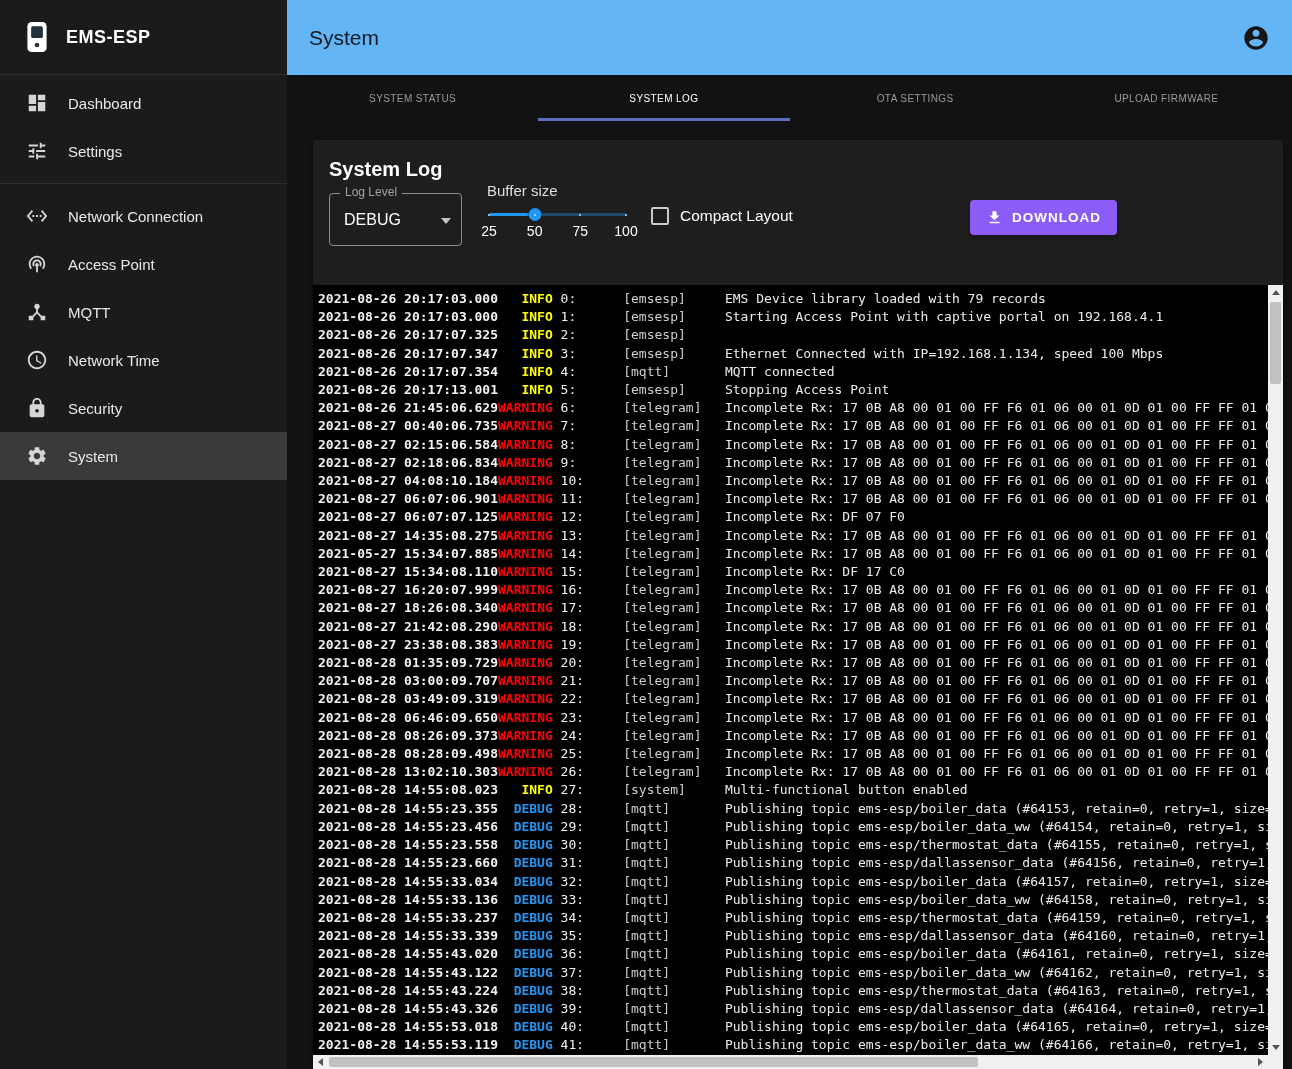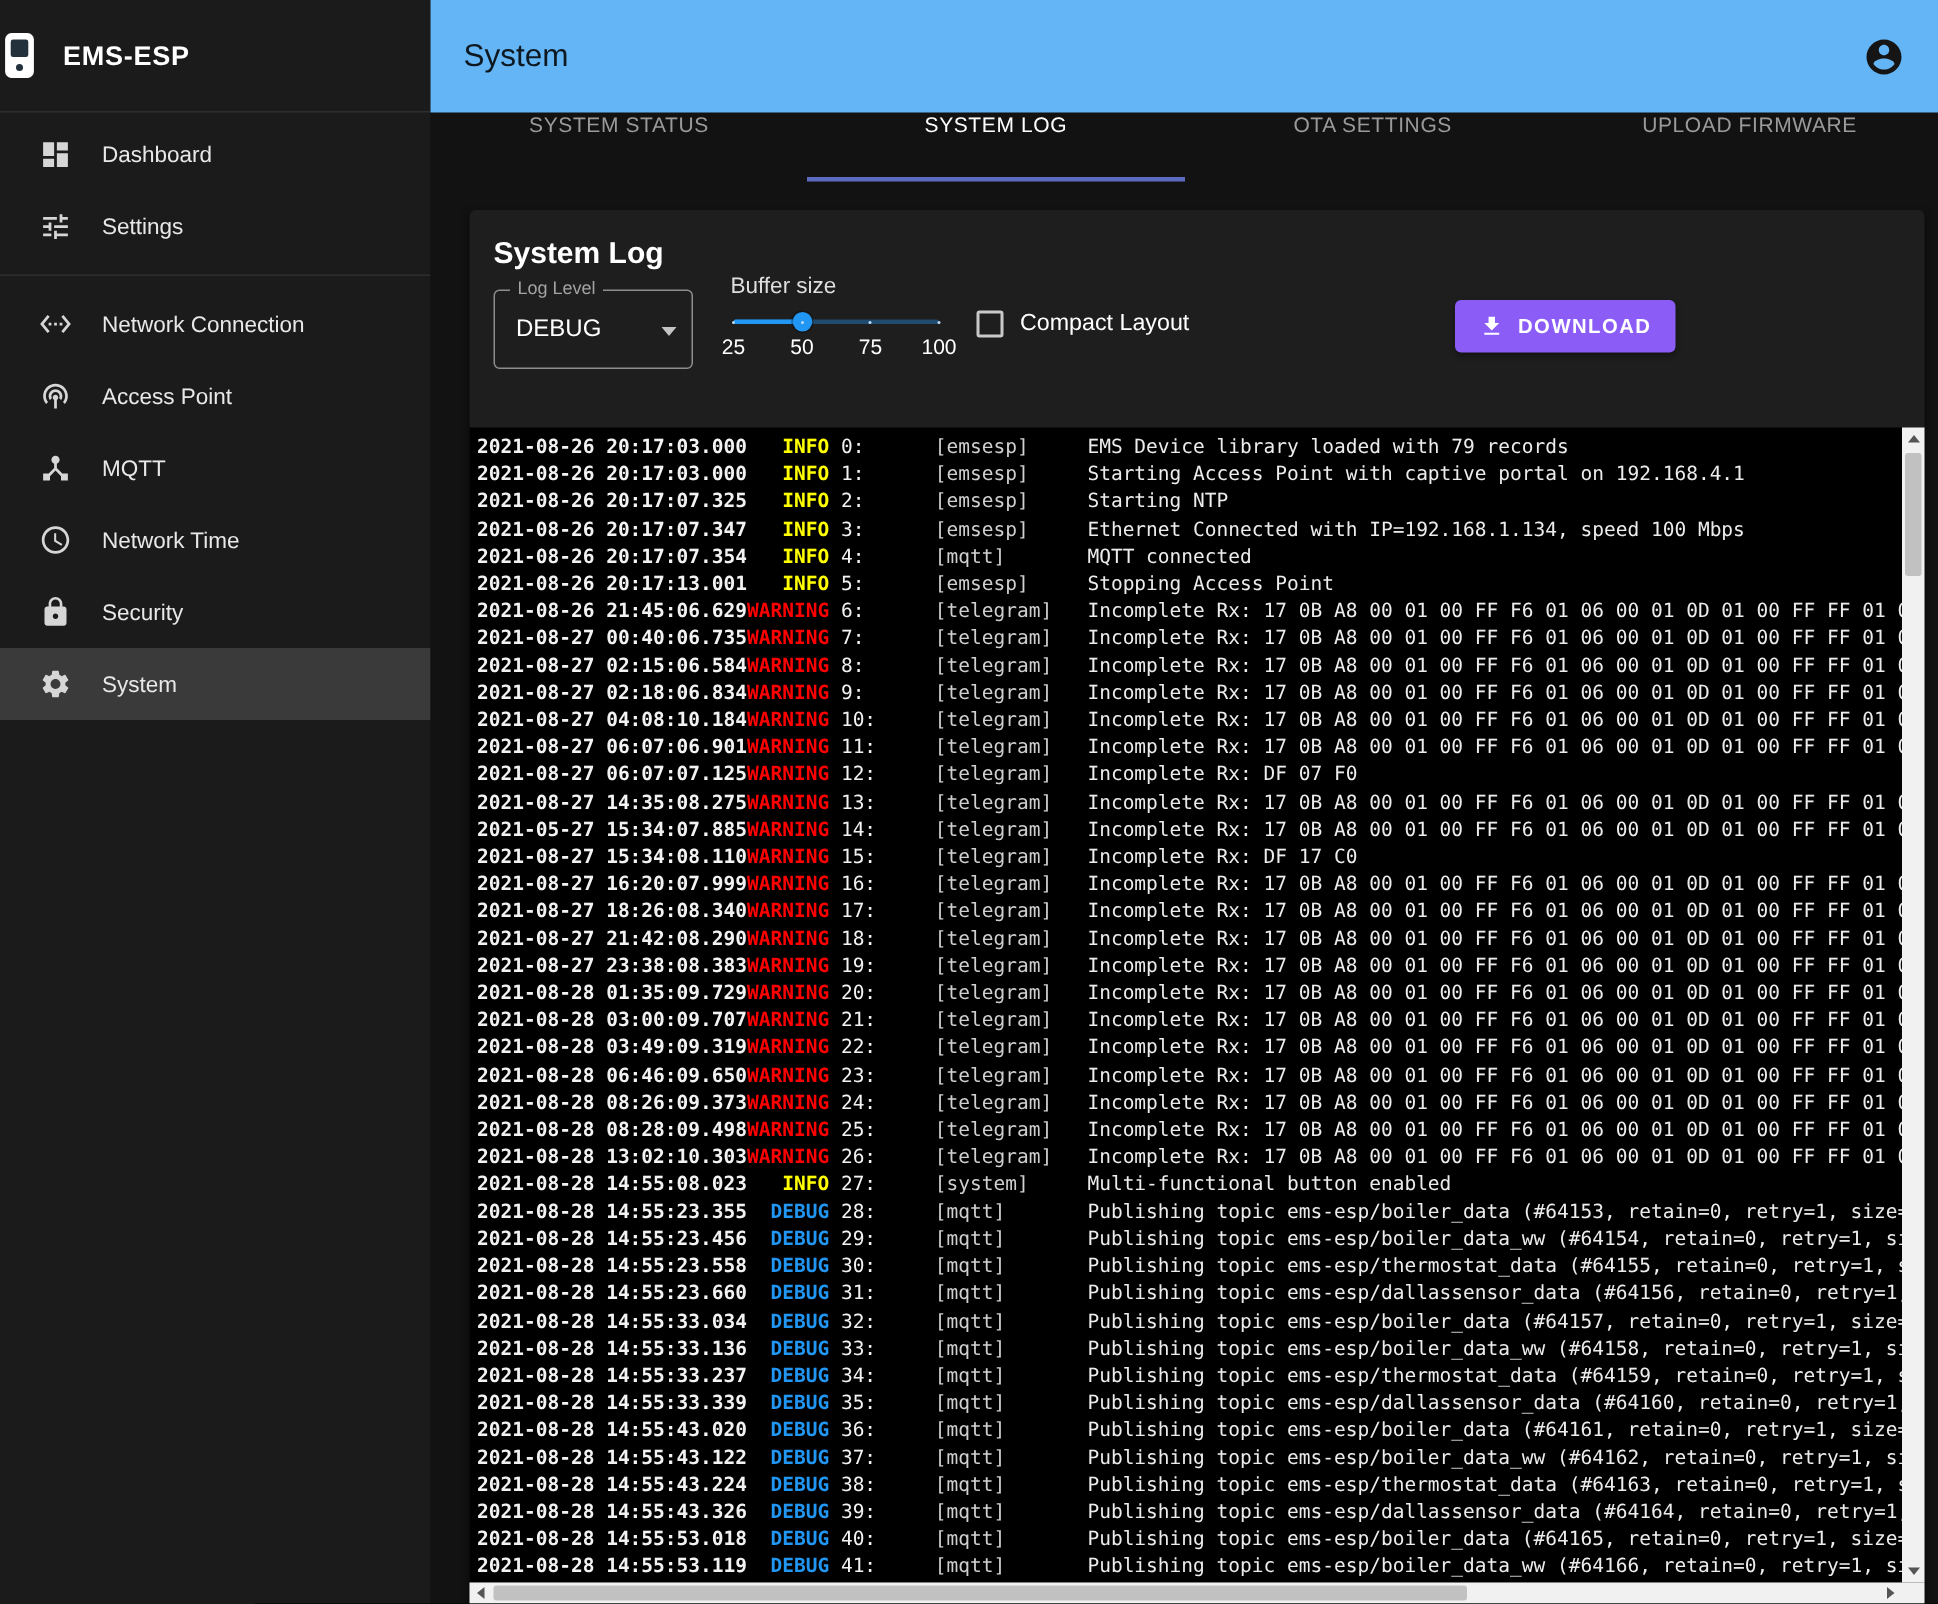--- a/index.html
+++ b/index.html
@@ -2,39 +2,39 @@
 <html><head>
 <meta charset="utf-8">
 <style>
   * { margin:0; padding:0; box-sizing:border-box; }
   html,body { width:1292px; height:1069px; overflow:hidden; }
   body { background:#121212; font-family:"Liberation Sans", sans-serif; }
   .root { display:flex; width:100%; height:100%; }
 
   
   .sidebar { width:287px; flex:0 0 287px; background:#1b1b1b; height:100%; }
-  .brand { height:75px; display:flex; align-items:center; gap:16px; border-bottom:1px solid #2e2e2e; }
+  .brand { height:75px; display:flex; align-items:center; gap:16px; padding-left:24px; border-bottom:1px solid #2e2e2e; }
   .brand .logo svg { width:26px; height:32px; display:block; }
   .brand-title { color:#ffffff; font-size:18px; font-weight:700; letter-spacing:.5px; }
   nav { padding-top:4px; }
   .side-item { height:48px; display:flex; align-items:center; gap:20px; padding-left:26px; color:#e8e8e8; font-size:15px; cursor:pointer; }
   .side-item .icon { width:22px; height:22px; color:#d6d6d6; }
   .side-item .icon svg { width:22px; height:22px; fill:currentColor; display:block; }
   .side-item.active { background:#3a3a3a; }
   .divider { height:1px; background:#2e2e2e; margin:8px 0; }
 
   
   .main { flex:1; display:flex; flex-direction:column; position:relative; background:#121212; }
   .appbar { height:75px; background:#64b5f6; display:flex; align-items:center; padding:0 22px; }
   .page-title { flex:1; color:rgba(0,0,0,.87); font-size:21px; font-weight:500; }
   .account { width:28px; height:28px; cursor:pointer; }
   .account svg { width:28px; height:28px; fill:#151515; display:block; }
 
   .tabs { height:46px; display:flex; }
-  .tab { flex:1; display:flex; justify-content:center; text-transform:uppercase; font-size:14px; font-weight:500; letter-spacing:.4px; color:#9a9a9a; cursor:pointer; }
+  .tab { flex:1; display:flex; align-items:center; justify-content:center; text-transform:uppercase; font-size:10px; font-weight:500; letter-spacing:.4px; color:#9a9a9a; cursor:pointer; }
   .tab.active { color:#ffffff; box-shadow:inset 0 -3px 0 #5c6bc0; }
 
   
   .card { position:absolute; left:26px; top:140px; width:970px; height:929px; background:#1e1e1e; border-radius:4px 4px 0 0; box-shadow:0 2px 6px rgba(0,0,0,.5); }
   .panel-title { margin:18px 16px 0; color:#ffffff; font-size:20px; font-weight:700; }
   .controls { position:relative; height:82px; margin:4px 16px 0; }
 
   .loglevel { position:absolute; left:0; top:8px; width:133px; height:53px; border:1px solid #8d8d8d; border-radius:4px; cursor:pointer; }
   .loglevel .notch { position:absolute; top:-9px; left:10px; background:#1e1e1e; padding:0 5px; font-size:12px; color:#a3a3a3; }
   .loglevel .sel-value { display:block; line-height:51px; padding-left:14px; color:#ffffff; font-size:16px; }
@@ -226,21 +226,21 @@
                 <path d="M19 9h-4V3H9v6H5l7 7 7-7zM5 18v2h14v-2H5z"></path>
               </svg>
           </span>
           <span>DOWNLOAD</span>
         </button>
       </div>
 
       <div class="console" id="console">
           <div class="row"><span class="ts">2021-08-26 20:17:03.000</span><span class="lvl" style="color: rgb(255, 255, 0);">INFO</span><span class="idx">0:</span><span class="src">[emsesp]</span><span class="msg">EMS Device library loaded with 79 records</span></div>
           <div class="row"><span class="ts">2021-08-26 20:17:03.000</span><span class="lvl" style="color: rgb(255, 255, 0);">INFO</span><span class="idx">1:</span><span class="src">[emsesp]</span><span class="msg">Starting Access Point with captive portal on 192.168.4.1</span></div>
-          <div class="row"><span class="ts">2021-08-26 20:17:07.325</span><span class="lvl" style="color: rgb(255, 255, 0);">INFO</span><span class="idx">2:</span><span class="src">[emsesp]</span><span class="msg">Starting NTP</span></div>
+          <div class="row"><span class="ts">2021-08-26 20:17:07.325</span><span class="lvl" style="color: rgb(255, 255, 0);">INFO</span><span class="idx">2:</span><span class="src">[emsesp]</span></div>
           <div class="row"><span class="ts">2021-08-26 20:17:07.347</span><span class="lvl" style="color: rgb(255, 255, 0);">INFO</span><span class="idx">3:</span><span class="src">[emsesp]</span><span class="msg">Ethernet Connected with IP=192.168.1.134, speed 100 Mbps</span></div>
           <div class="row"><span class="ts">2021-08-26 20:17:07.354</span><span class="lvl" style="color: rgb(255, 255, 0);">INFO</span><span class="idx">4:</span><span class="src">[mqtt]</span><span class="msg">MQTT connected</span></div>
           <div class="row"><span class="ts">2021-08-26 20:17:13.001</span><span class="lvl" style="color: rgb(255, 255, 0);">INFO</span><span class="idx">5:</span><span class="src">[emsesp]</span><span class="msg">Stopping Access Point</span></div>
           <div class="row"><span class="ts">2021-08-26 21:45:06.629</span><span class="lvl" style="color: rgb(255, 0, 0);">WARNING</span><span class="idx">6:</span><span class="src">[telegram]</span><span class="msg">Incomplete Rx: 17 0B A8 00 01 00 FF F6 01 06 00 01 0D 01 00 FF FF 01 06 00</span></div>
           <div class="row"><span class="ts">2021-08-27 00:40:06.735</span><span class="lvl" style="color: rgb(255, 0, 0);">WARNING</span><span class="idx">7:</span><span class="src">[telegram]</span><span class="msg">Incomplete Rx: 17 0B A8 00 01 00 FF F6 01 06 00 01 0D 01 00 FF FF 01 06 00</span></div>
           <div class="row"><span class="ts">2021-08-27 02:15:06.584</span><span class="lvl" style="color: rgb(255, 0, 0);">WARNING</span><span class="idx">8:</span><span class="src">[telegram]</span><span class="msg">Incomplete Rx: 17 0B A8 00 01 00 FF F6 01 06 00 01 0D 01 00 FF FF 01 06 00</span></div>
           <div class="row"><span class="ts">2021-08-27 02:18:06.834</span><span class="lvl" style="color: rgb(255, 0, 0);">WARNING</span><span class="idx">9:</span><span class="src">[telegram]</span><span class="msg">Incomplete Rx: 17 0B A8 00 01 00 FF F6 01 06 00 01 0D 01 00 FF FF 01 06 00</span></div>
           <div class="row"><span class="ts">2021-08-27 04:08:10.184</span><span class="lvl" style="color: rgb(255, 0, 0);">WARNING</span><span class="idx">10:</span><span class="src">[telegram]</span><span class="msg">Incomplete Rx: 17 0B A8 00 01 00 FF F6 01 06 00 01 0D 01 00 FF FF 01 06 00</span></div>
           <div class="row"><span class="ts">2021-08-27 06:07:06.901</span><span class="lvl" style="color: rgb(255, 0, 0);">WARNING</span><span class="idx">11:</span><span class="src">[telegram]</span><span class="msg">Incomplete Rx: 17 0B A8 00 01 00 FF F6 01 06 00 01 0D 01 00 FF FF 01 06 00</span></div>
           <div class="row"><span class="ts">2021-08-27 06:07:07.125</span><span class="lvl" style="color: rgb(255, 0, 0);">WARNING</span><span class="idx">12:</span><span class="src">[telegram]</span><span class="msg">Incomplete Rx: DF 07 F0</span></div>

